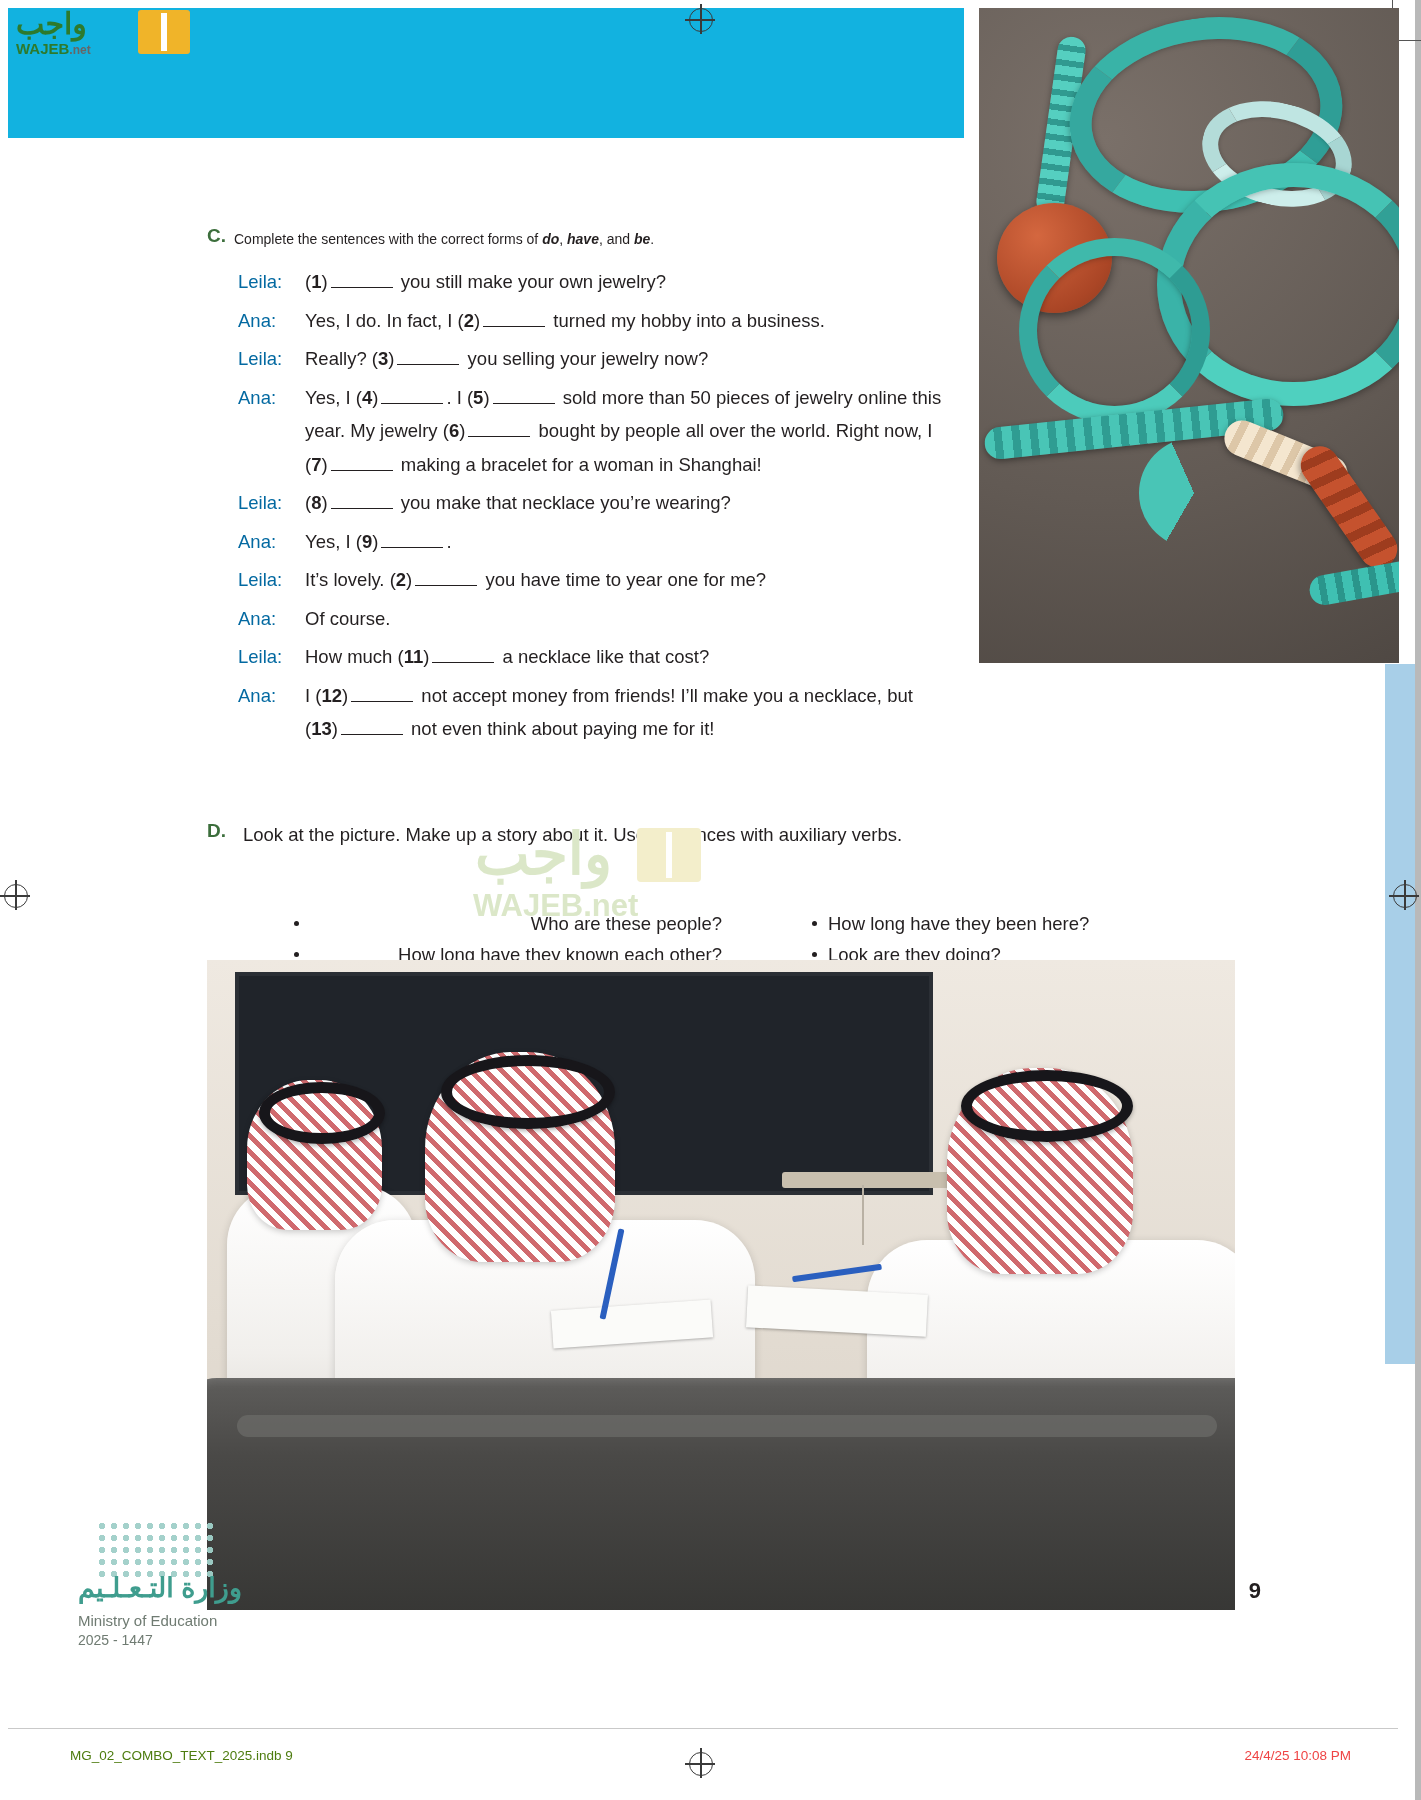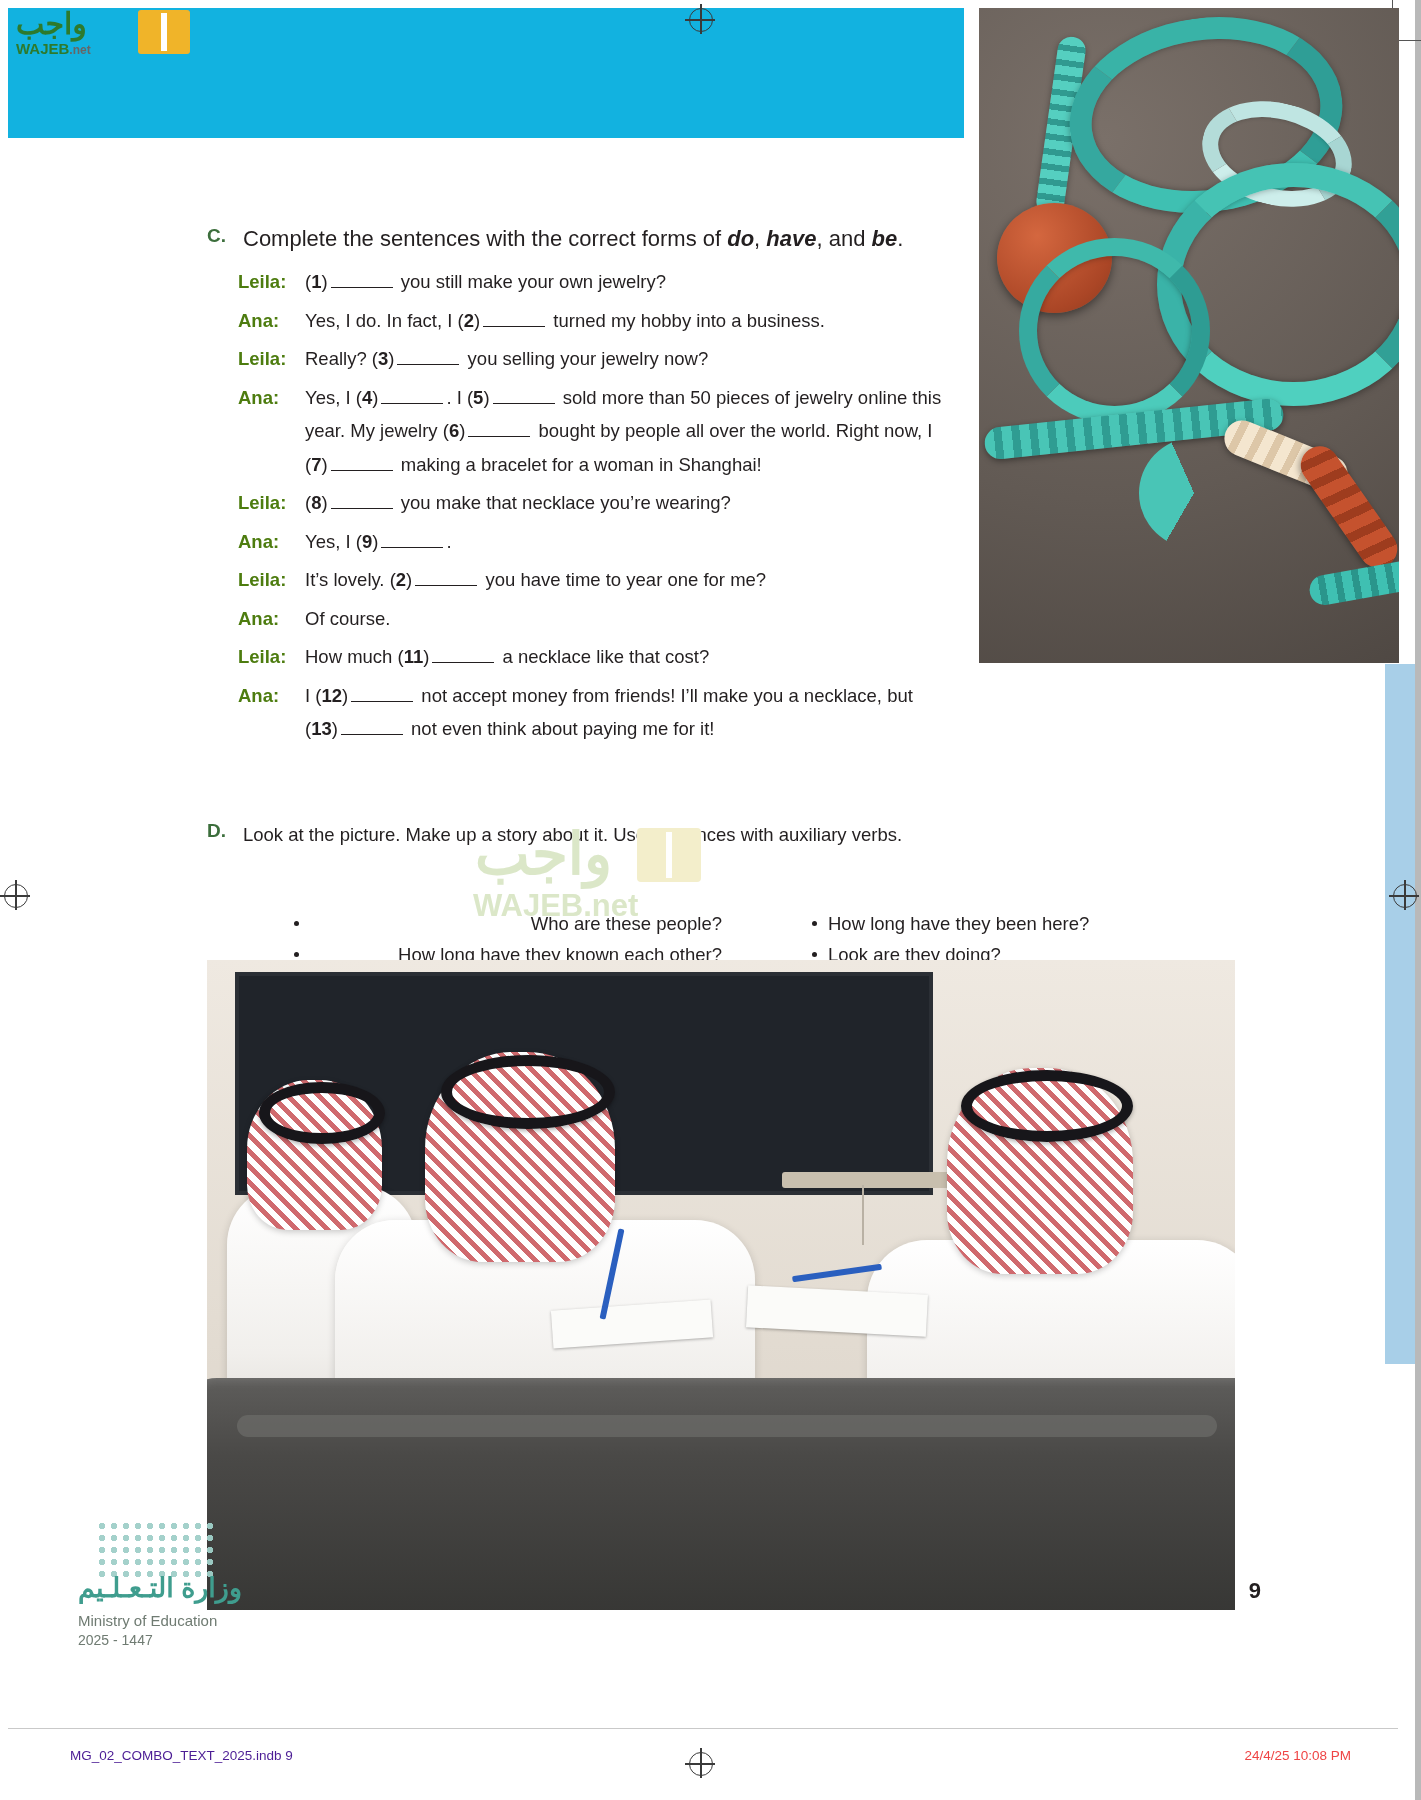--- a/index.html
+++ b/index.html
@@ -144,24 +144,24 @@
     position: absolute;
     font-weight: bold;
     font-size: 19px;
     color: #3c6e3c;
   }
   .ex-c-letter { left: 207px; top: 225px; }
   .ex-d-letter { left: 207px; top: 820px; }
 
   .ex-c-instr {
     position: absolute;
-    left: 243px;
+    left: 234px;
     top: 226px;
     width: 700px;
-    font-size: 22px;
+    font-size: 14px;
     line-height: 26px;
     color: #231f20;
   }
   .ex-c-instr b { font-style: italic; font-weight: bold; }
 
   .dialog {
     position: absolute;
     left: 238px;
     top: 265px;
     width: 710px;
@@ -169,22 +169,22 @@
   .dline {
     display: flex;
     margin-bottom: 5px;
     font-size: 18.5px;
     line-height: 33.5px;
     color: #231f20;
   }
   .dname {
     width: 67px;
     flex: 0 0 67px;
-    font-weight: bold;
-    color: #4d7c0f;
+    font-weight: normal;
+    color: #0369a1;
   }
   .dtext {
     flex: 1;
   }
   .blank {
     display: inline-block;
     border-bottom: 1.6px solid #231f20;
     width: 62px;
     height: 17px;
     margin: 0 3px;
@@ -530,21 +530,21 @@
     top: 1728px;
     width: 1390px;
     height: 1px;
     background: #c9c9c9;
   }
   .footer-left {
     position: absolute;
     left: 70px;
     top: 1748px;
     font-size: 13.5px;
-    color: #4c1d95;
+    color: #4d7c0f;
   }
   .footer-right {
     position: absolute;
     right: 70px;
     top: 1748px;
     font-size: 13.5px;
     color: #ef4444;
   }
 </style>
 </head>

